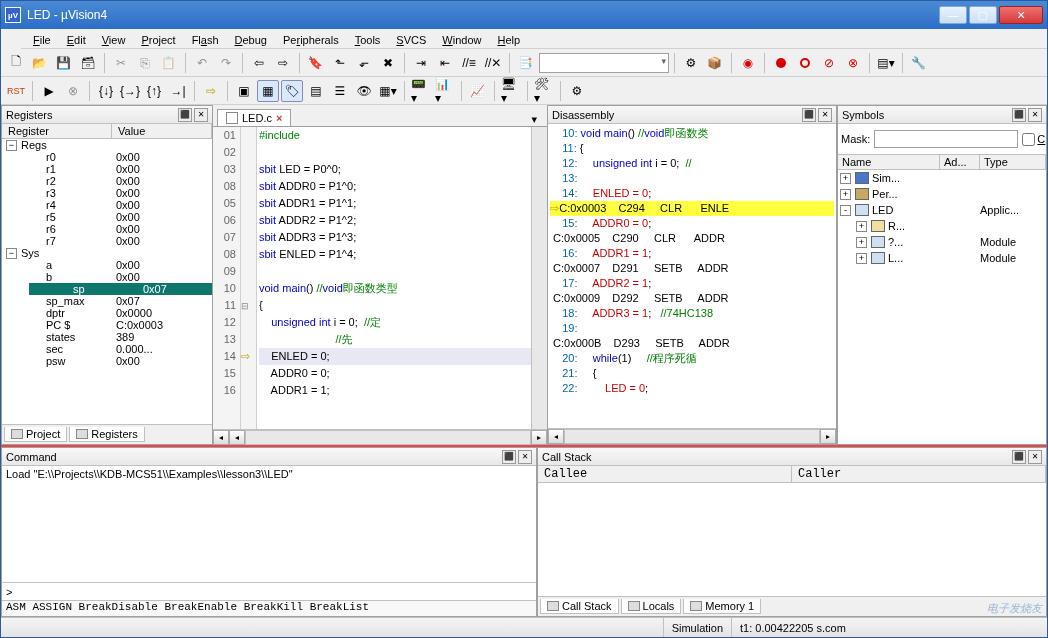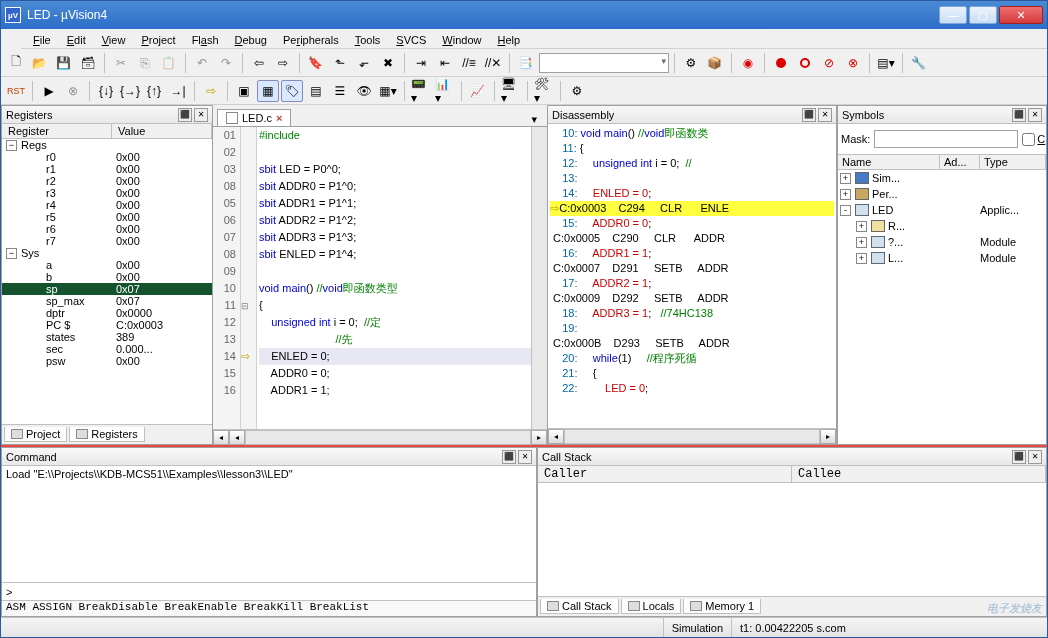--- a/index.html
+++ b/index.html
@@ -36,21 +36,21 @@
 
 .reg-panel { width: 212px; }
 .reg-grid { flex: 1; overflow: auto; font-family: "Courier New", monospace; font-size: 12px; }
 .reg-head-row { display: flex; background: #f0f0f0; border-bottom: 1px solid #c0c0c0; position: sticky; top: 0; }
 .reg-head-row div { padding: 1px 6px; border-right: 1px solid #c0c0c0; }
 .reg-col1 { width: 110px; }
 .reg-col2 { flex: 1; }
 .reg-row { display: flex; padding: 0; }
 .reg-row .reg-col1 { padding-left: 4px; display: flex; align-items: center; }
 .reg-row .reg-col2 { padding-left: 4px; }
-.reg-row.selected { background: #14532d; color: white; }
+.reg-row.selected { background: #0f766e; color: white; margin-left: 27px; }
 .tree-toggle { width: 11px; height: 11px; border: 1px solid #888; background: #fff; display: inline-flex; align-items: center; justify-content: center; font-size: 9px; margin-right: 4px; cursor: pointer; line-height: 1; }
 .tree-indent2 { display: inline-block; width: 40px; }
 
 
 .bottom-tabs { height: 20px; background: #f0f0f0; border-top: 1px solid #c0c0c0; display: flex; align-items: center; padding: 0 2px; gap: 2px; }
 .btab { padding: 1px 6px; border: 1px solid #c0c0c0; background: #fcfcfc; border-top: none; font-size: 11px; cursor: pointer; display: flex; align-items: center; gap: 3px; }
 .btab.active { background: #fff; font-weight: normal; }
 .btab-icon { width: 12px; height: 10px; background: #ddd; border: 1px solid #888; }
 
 
@@ -477,22 +477,22 @@
       </div>
     <div class="cmd-hints">ASM ASSIGN BreakDisable BreakEnable BreakKill BreakList</div>
   </div>
   <div class="panel callstack-panel">
     <div class="panel-head">
       <span class="panel-head-title">Call Stack</span>
       <span class="panel-head-btn">⬛</span>
       <span class="panel-head-btn">✕</span>
     </div>
     <div class="cs-head">
+      <div>Callee</div>
       <div>Caller</div>
-      <div>Callee</div>
     </div>
     <div class="cs-body"></div>
     <div class="bottom-tabs">
       <div class="btab active">
           <span class="btab-icon"></span>
           <span>Call Stack</span>
         </div>
       <div class="btab">
           <span class="btab-icon"></span>
           <span>Locals</span>

